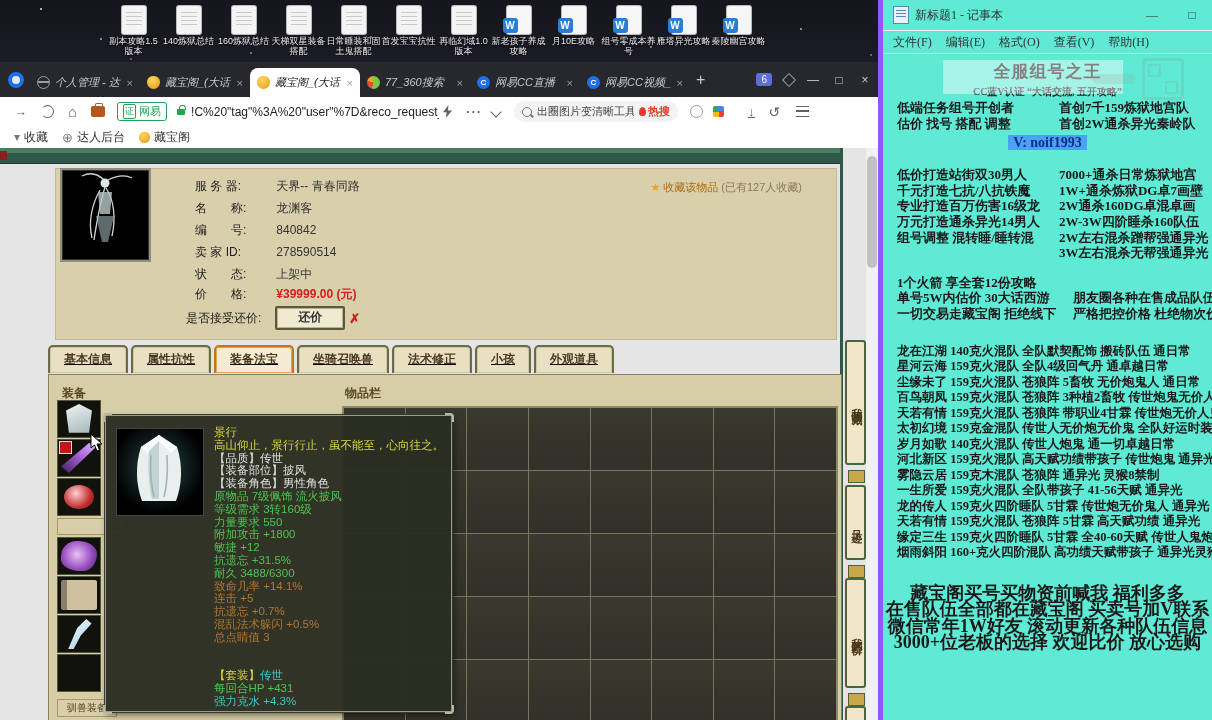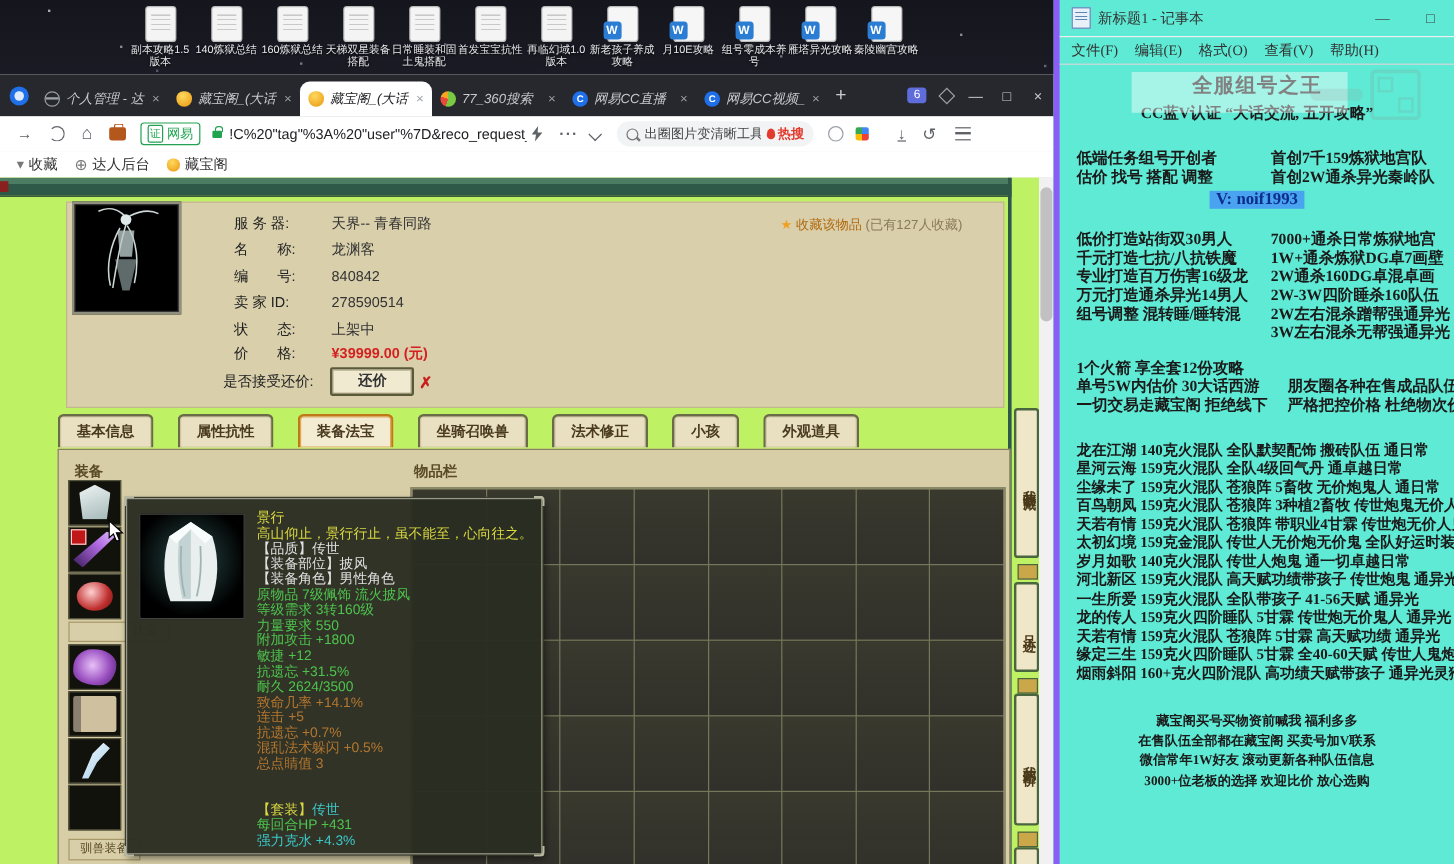--- a/index.html
+++ b/index.html
@@ -94,21 +94,21 @@
   .ham::after{content:"";position:absolute;left:0;right:0;top:3px;height:1.6px;background:#5f6368;}
   
   .bookbar{position:absolute;left:0;top:64px;width:100%;height:22px;background:#fff;
         border-bottom:1px solid #dcdcdc;display:flex;align-items:center;font-size:12px;color:#333;}
   .bitem{display:flex;align-items:center;gap:4px;margin-left:14px;}
   .bcaret::after{content:"▾";color:#777;}
   .bglobe::after{content:"⊕";color:#777;font-size:13px;}
   .bgourd{width:11px;height:11px;background:radial-gradient(circle at 40% 30%,#ffd85e,#e8960f);
         border-radius:45% 45% 50% 50%;}
   
-  .page{position:absolute;left:0;top:86px;width:866px;height:572px;background:#bef264;overflow:hidden;}
+  .page{position:absolute;left:0;top:86px;width:866px;height:572px;background:#e5e5e5;overflow:hidden;}
   .greenbar{position:absolute;left:0;top:0;width:843px;height:15px;
         background:linear-gradient(180deg,#4c7d63 0 35%,#2e5948 35%);border-bottom:1px solid #1c3a2e;}
   .reddot{position:absolute;left:0;top:3px;width:7px;height:9px;background:#8a1f1f;}
   .greenedge{position:absolute;left:840px;top:0;width:3px;height:572px;background:#2e5948;}
   .sumbox{position:absolute;left:55px;top:20px;width:780px;height:170px;
         background:#d9cfab;border:1px solid #c2b68c;}
   .portrait{position:absolute;left:60px;top:20px;width:87px;height:90px;background:#000;
         border:2px solid #8f8f7d;box-shadow:inset 0 0 0 1px #333;}
   .inforow{position:absolute;left:195px;font-size:12px;color:#2a2a2a;}
   .ilabel{display:inline-block;width:78px;color:#222;}
@@ -117,21 +117,21 @@
   .favlink{position:absolute;right:64px;top:32px;font-size:11px;color:#b06a10;display:flex;gap:3px;align-items:center;}
   .star::after{content:"★";color:#f0a020;font-size:11px;}
   .favsuffix{color:#8a7a5a;}
   .bargain{position:absolute;left:186px;top:158px;font-size:12px;color:#222;display:flex;align-items:center;}
   .bbtn{margin-left:14px;width:66px;height:20px;background:#f0ead0;border:2px solid #5a5a3a;
         box-shadow:inset 0 0 0 1px #b8b090;color:#333;font-size:12px;font-weight:bold;
         text-align:center;line-height:18px;border-radius:2px;}
   .redmark{color:#c81e1e;font-weight:bold;margin-left:4px;font-size:13px;}
   .redmark::after{content:"✗";}
   
-  .ptabs{position:absolute;left:48px;top:197px;display:flex;gap:20px;}
+  .ptabs{position:absolute;left:48px;top:197px;display:flex;gap:3px;text-decoration:underline;}
   .ptab{height:26px;padding:0 14px;background:#e8e0c0;border:2px solid #6b6b4a;border-bottom:none;
         border-radius:5px 5px 0 0;box-shadow:inset 0 0 0 1px #cfc6a2;
         font-size:12px;font-weight:bold;color:#4a3a20;line-height:25px;}
   .ptab.active{background:#f3ecd2;border-color:#c07818;box-shadow:inset 0 0 0 1px #e0a850;}
   .contentbox{position:absolute;left:48px;top:226px;width:792px;height:346px;
         background:#d7cda6;border:1px solid #8a8060;}
   .paneltitle{position:absolute;font-size:12px;font-weight:bold;color:#5a4a28;}
   
   .slotcol{position:absolute;left:57px;top:252px;width:44px;}
   .slot{width:42px;height:36px;background:#12120d;border:1px solid #55543c;margin-bottom:1px;
@@ -194,32 +194,32 @@
         position:relative;}
   .nicon::after{content:"";position:absolute;left:2px;right:2px;top:3px;height:9px;
         background:repeating-linear-gradient(180deg,#5a86b8 0 1px,transparent 1px 3px);}
   .ntitletext{font-size:12px;color:#333;flex:1;}
   .nbtn{width:40px;text-align:center;color:#444;font-size:12px;}
   .nmenu{height:22px;display:flex;align-items:center;gap:14px;padding-left:10px;
         border-bottom:1px solid #d8d8d8;font-size:12px;color:#333;}
   .nbody{position:relative;height:666px;color:#1a1a1a;font-weight:bold;overflow:hidden;}
   .ncenter{text-align:center;}
   .nheadline{font-size:17px;padding-top:6px;letter-spacing:1px;}
-  .nsub{font-size:13px;margin-top:2px;}
+  .nsub{font-size:10px;margin-top:2px;}
   .nrow{display:flex;padding:0 0 0 14px;font-size:13px;line-height:15.6px;}
   .nrow .l{width:162px;white-space:nowrap;overflow:hidden;}
   .nrow .r{flex:1;white-space:nowrap;overflow:hidden;}
-  .introwrap{margin-top:21px;}
+  .introwrap{margin-top:1px;}
   .contact{margin-top:4px;font-size:14px;}
   .contact span{background:#4aa3f0;color:#0b2e8a;padding:0 5px;}
   .svcwrap{margin-top:16px;}
   .promowrap{margin-top:14px;}
   .teams{margin-top:22px;padding-left:14px;font-size:12.5px;line-height:15.5px;}
   .teams div{white-space:nowrap;overflow:hidden;}
-  .nfooter{margin-top:24px;font-size:11px;line-height:16.5px;}
+  .nfooter{margin-top:24px;font-size:18px;line-height:16.5px;}
   .wm{position:absolute;right:28px;top:4px;opacity:.18;display:flex;gap:6px;align-items:center;z-index:5;}
   .wmqr{width:36px;height:36px;border:3px solid #888;border-radius:4px;position:relative;}
   .wmqr::before{content:"";position:absolute;left:3px;top:3px;width:9px;height:9px;border:2px solid #888;}
   .wmqr::after{content:"";position:absolute;right:3px;bottom:3px;width:9px;height:9px;border:2px solid #888;}
   .wmbar{width:44px;height:10px;background:#999;border-radius:5px;}
   .wmfog{position:absolute;left:60px;top:6px;width:180px;height:34px;background:#fff;opacity:.45;z-index:4;}
 </style>
 </head>
 <body>
 
@@ -600,21 +600,21 @@
             <div class="tl"><span class="green">等级需求 3转160级</span><span></span></div>
 
             <div class="tl"><span class="green">力量要求 550</span><span></span></div>
 
             <div class="tl"><span class="green">附加攻击 +1800</span><span></span></div>
 
             <div class="tl"><span class="green">敏捷 +12</span><span></span></div>
 
             <div class="tl"><span class="green">抗遗忘 +31.5%</span><span></span></div>
 
-            <div class="tl"><span class="green">耐久 2624/3500</span><span></span></div>
+            <div class="tl"><span class="green">耐久 3488/6300</span><span></span></div>
 
             <div class="tl"><span class="orange">致命几率 +14.1%</span><span></span></div>
 
             <div class="tl"><span class="orange">连击 +5</span><span></span></div>
 
             <div class="tl"><span class="orange">抗遗忘 +0.7%</span><span></span></div>
 
             <div class="tl"><span class="orange">混乱法术躲闪 +0.5%</span><span></span></div>
 
             <div class="tl"><span class="orange">总点睛值  3</span><span></span></div>
@@ -754,20 +754,21 @@
           <div>百鸟朝凤 159克火混队 苍狼阵 3种植2畜牧 传世炮鬼无价人</div>
 
           <div>天若有情 159克火混队 苍狼阵 带职业4甘霖 传世炮无价人鬼</div>
 
           <div>太初幻境 159克金混队 传世人无价炮无价鬼 全队好运时装</div>
 
           <div>岁月如歌 140克火混队 传世人炮鬼 通一切卓越日常</div>
 
           <div>河北新区 159克火混队 高天赋功绩带孩子 传世炮鬼 通异光</div>
 
+          <div>雾隐云居 159克木混队 苍狼阵 通异光 灵猴8禁制</div>
 
           <div>一生所爱 159克火混队 全队带孩子 41-56天赋 通异光</div>
 
           <div>龙的传人 159克火四阶睡队 5甘霖 传世炮无价鬼人 通异光</div>
 
           <div>天若有情 159克火混队 苍狼阵 5甘霖 高天赋功绩 通异光</div>
 
           <div>缘定三生 159克火四阶睡队 5甘霖 全40-60天赋 传世人鬼炮</div>
 
           <div>烟雨斜阳 160+克火四阶混队 高功绩天赋带孩子 通异光灵猴</div>

